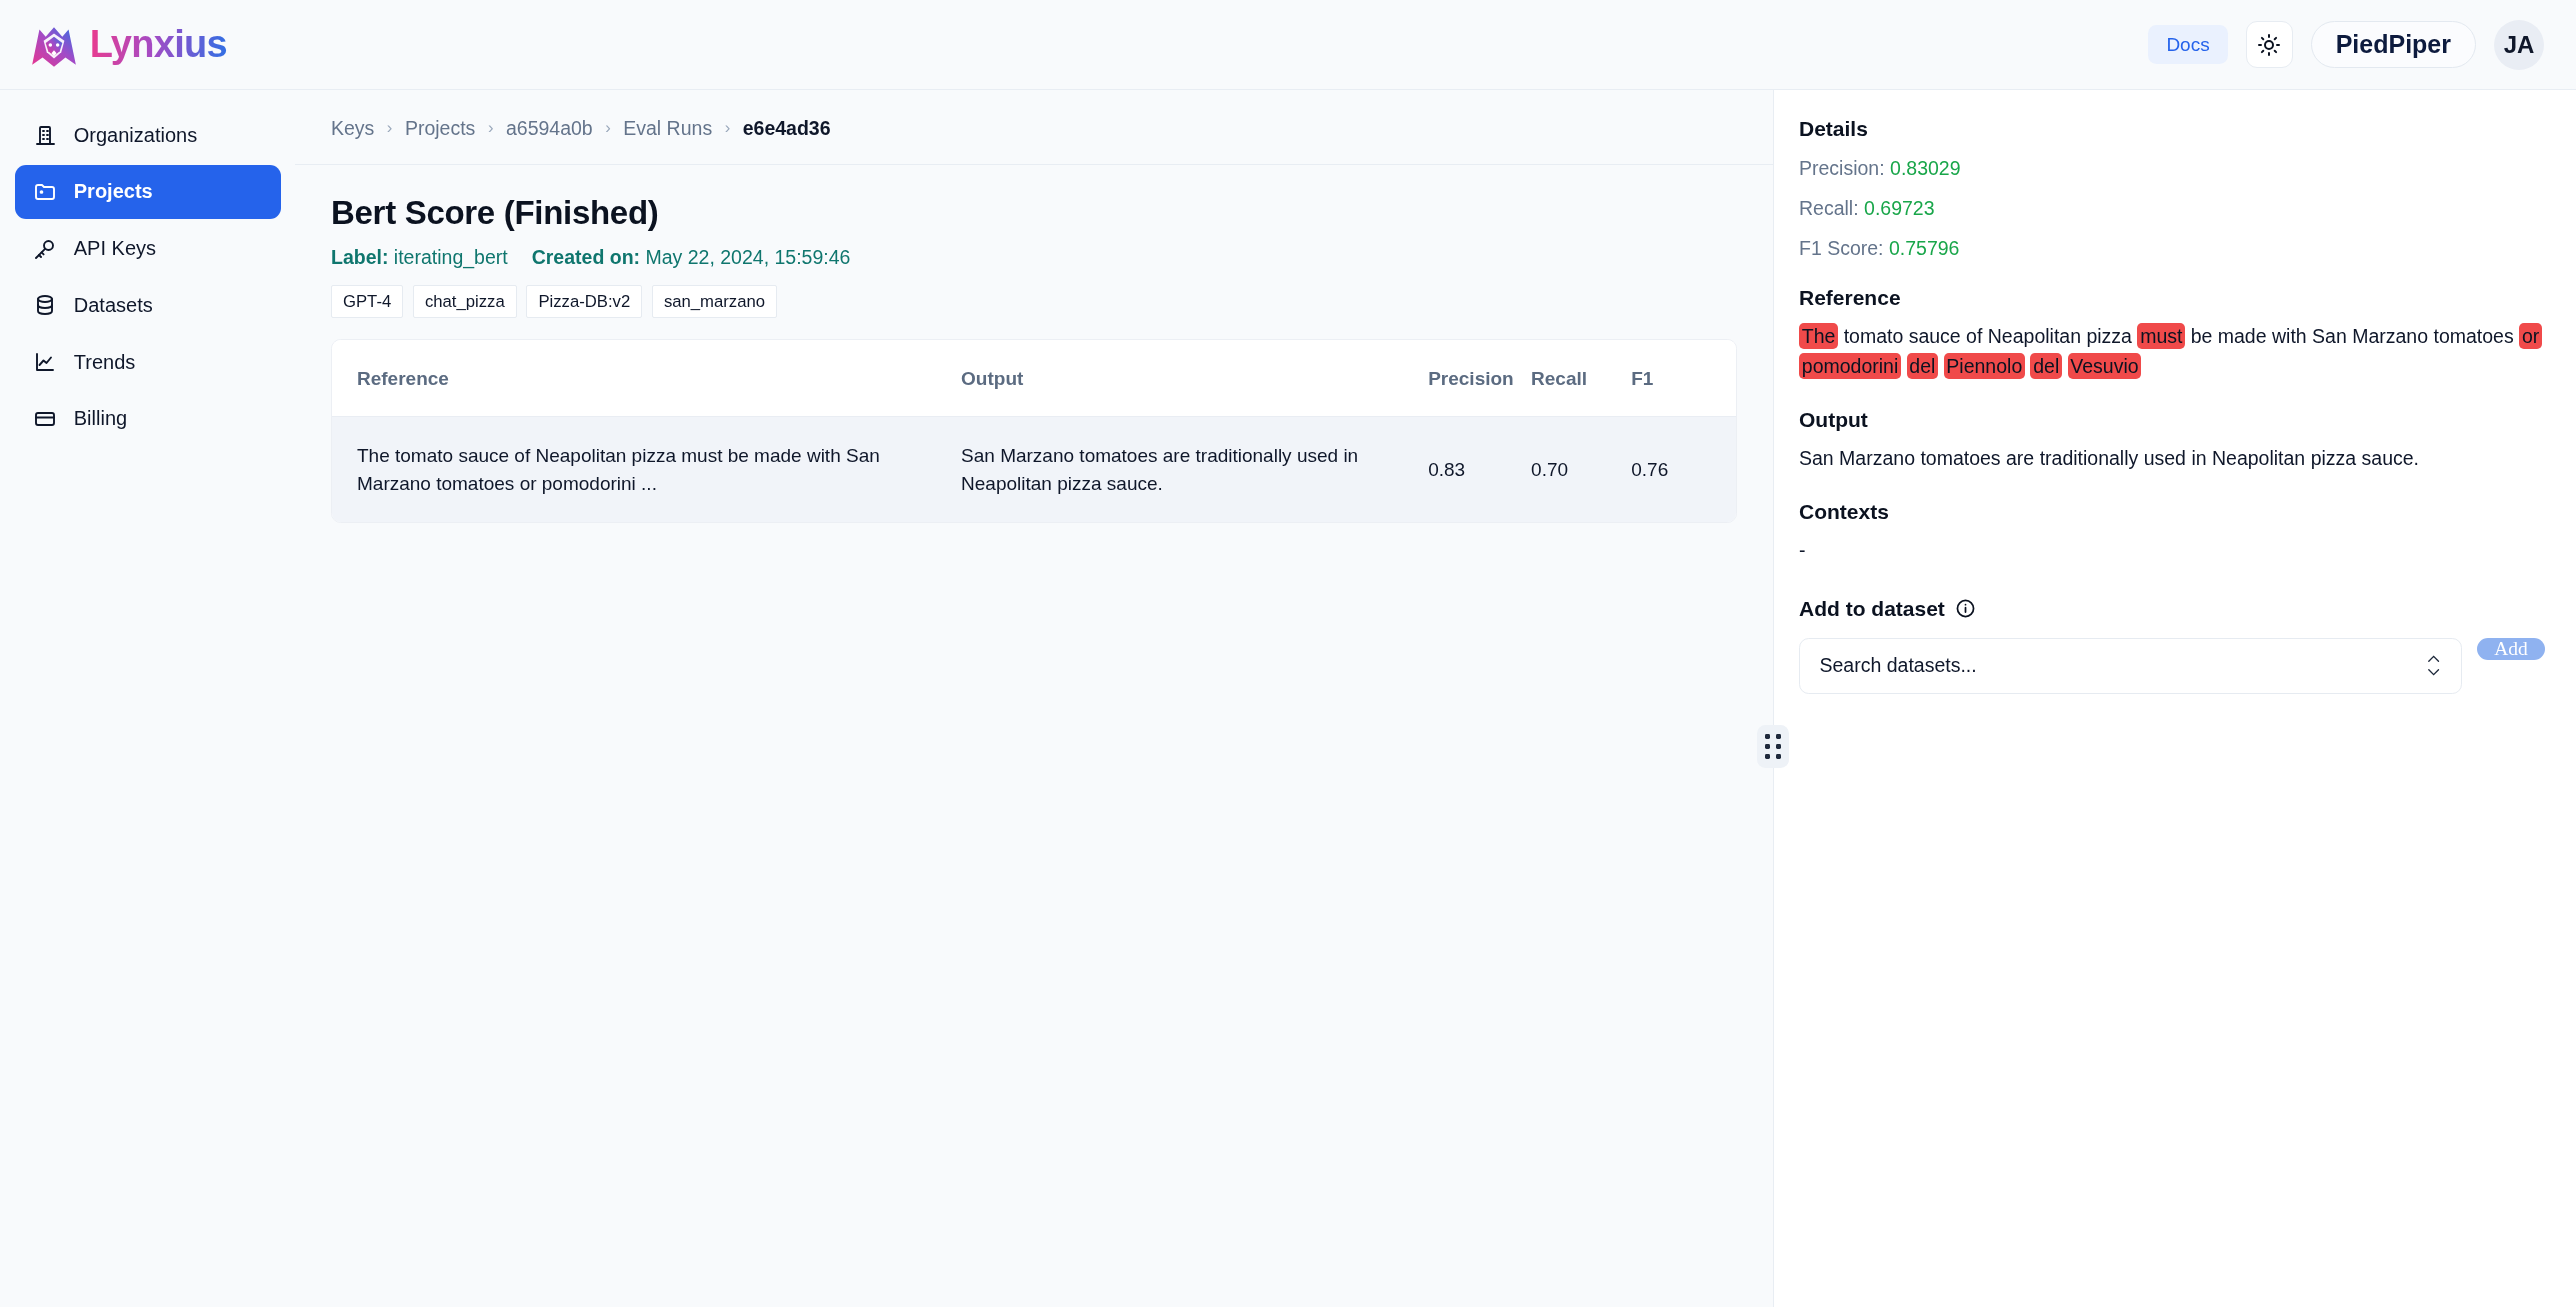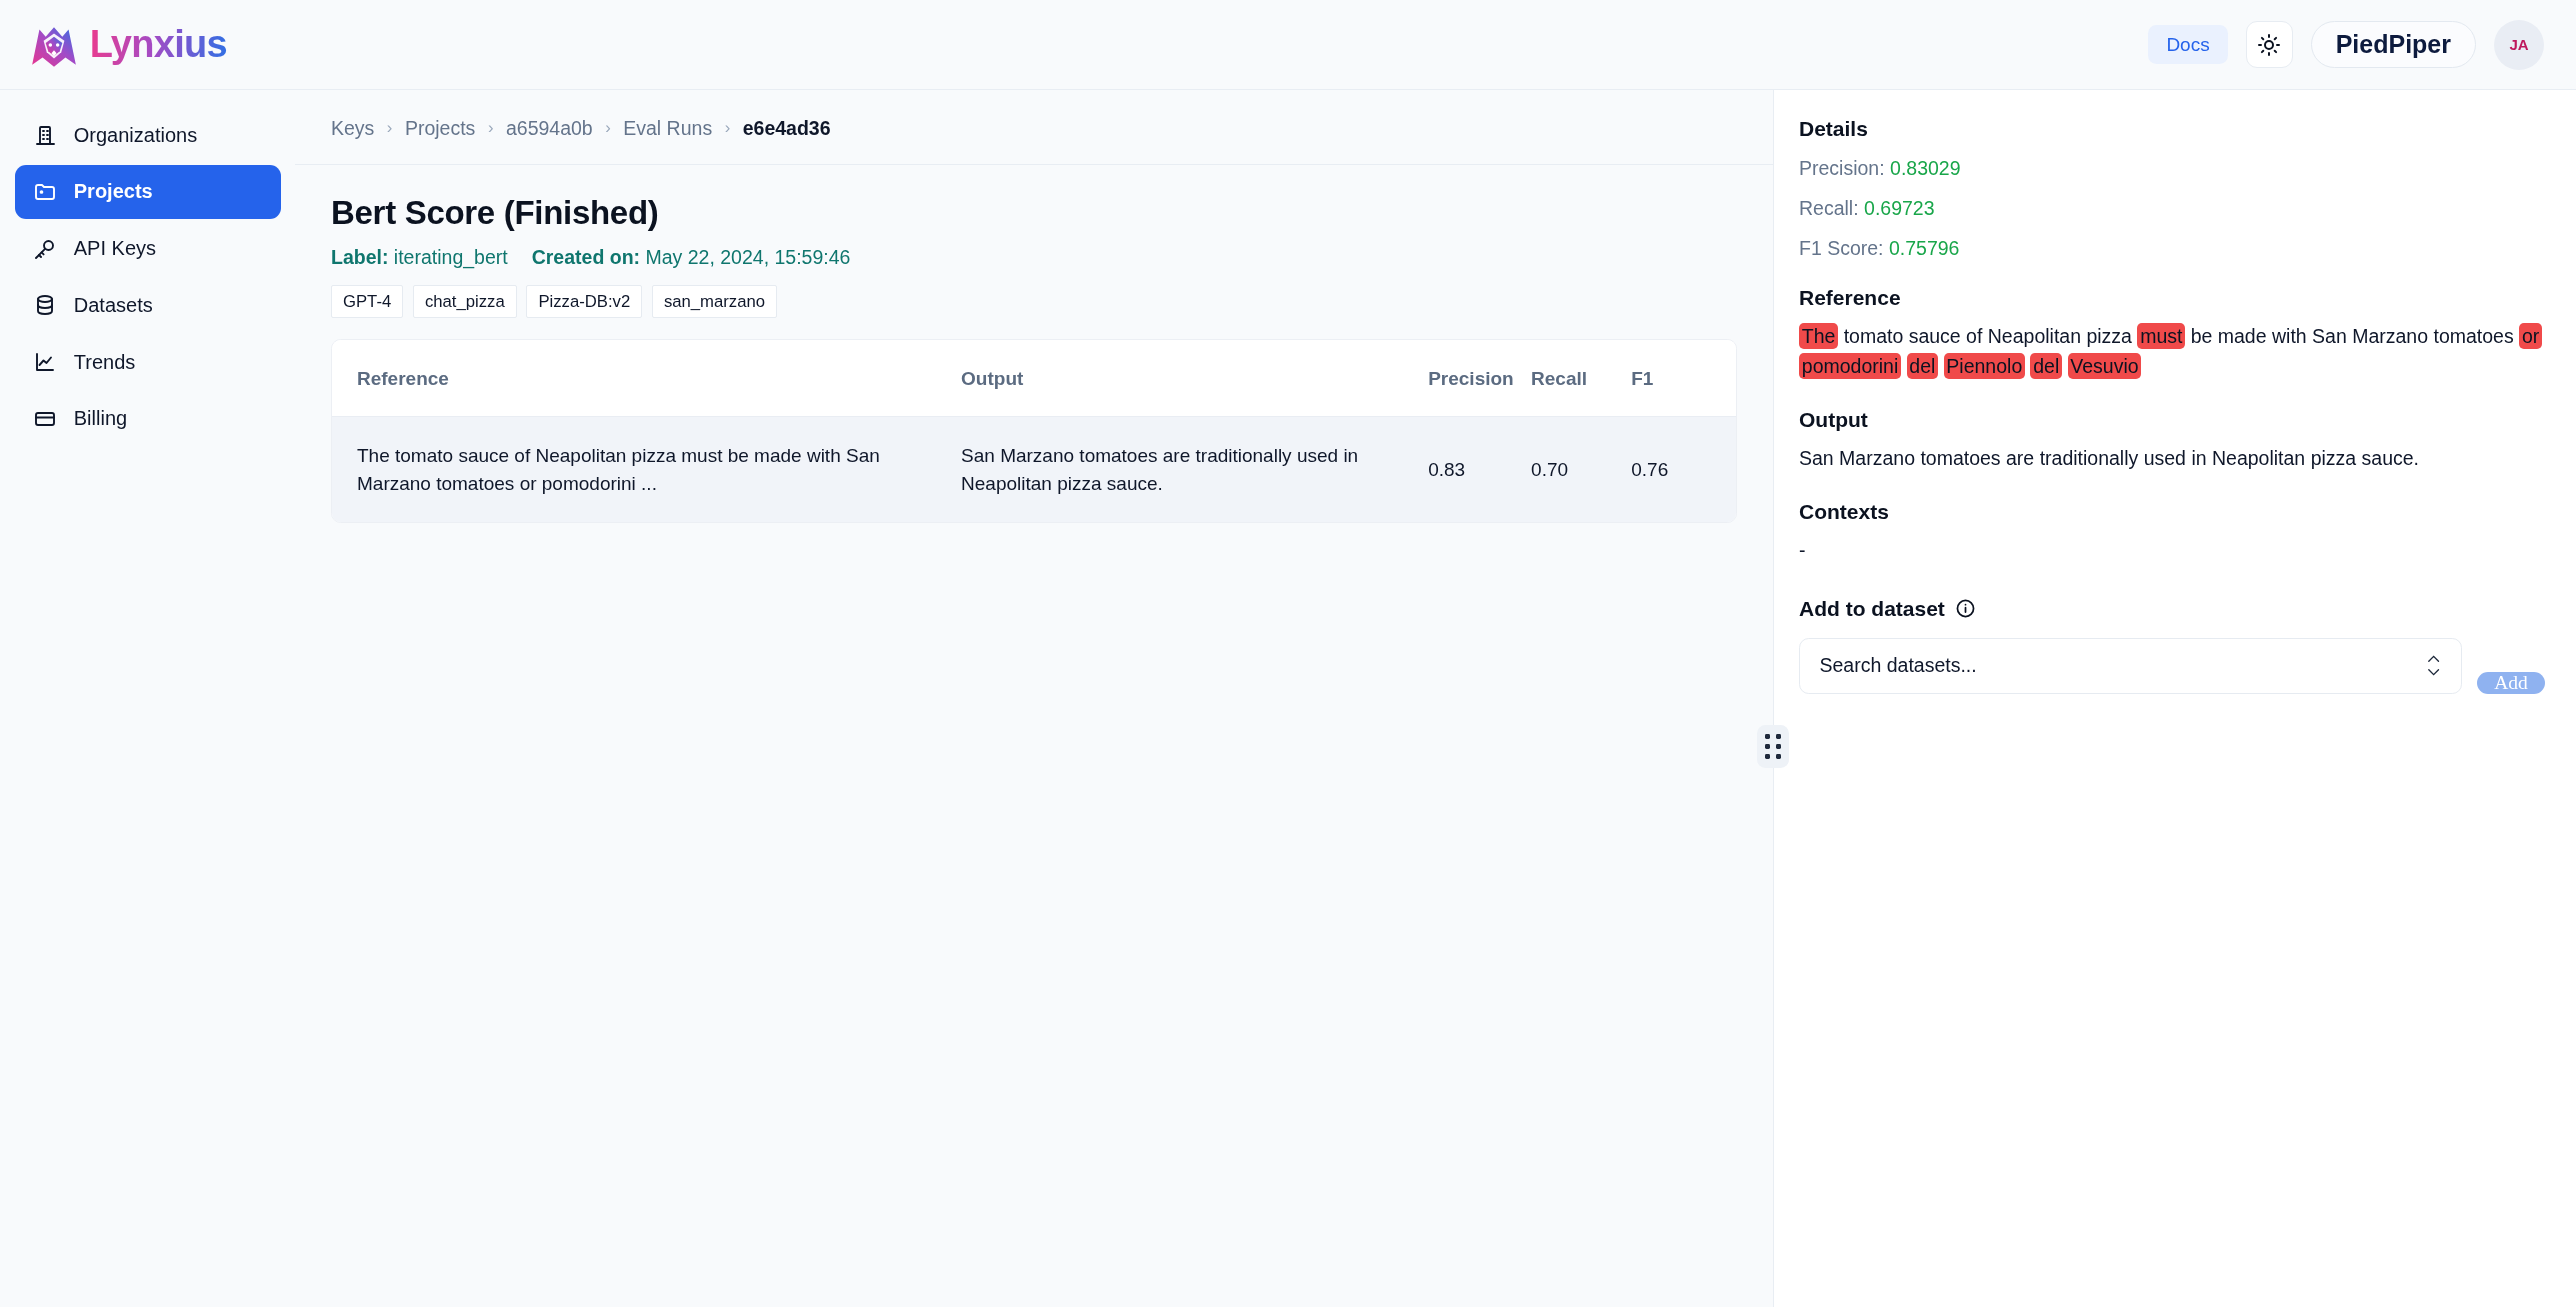--- a/index.html
+++ b/index.html
@@ -41,21 +41,21 @@
     display: flex; align-items: center; justify-content: center;
   }
   .org-pill {
     border: 1.4px solid #e3e9f0; border-radius: 696px; background: #fbfcfe;
     font-size: 25px; font-weight: bold; color: #0d1b3e;
     padding: 9.7px 24px; line-height: 1;
   }
   .avatar {
     width: 50px; height: 50px; border-radius: 50%; background: #e9edf4;
     display: flex; align-items: center; justify-content: center;
-    font-size: 15px; font-weight: 600; color: #be185d;
+    font-size: 24px; font-weight: 600; color: #0f172a;
   }
 
   
   .shell { display: flex; height: calc(1308px - 90px); }
 
   
   .sidebar { width: 295px; flex: 0 0 295px; padding: 18px 14px 0 15.3px; background: #f8fafc; }
   .nav-item {
     display: flex; align-items: center; gap: 15.3px;
     height: 54px; padding: 0 16.7px; border-radius: 11px;
@@ -129,21 +129,21 @@
   .kv { margin-top: 16.7px; font-size: 19.5px; color: #64748b; }
   .kv .val { color: #19a64a; }
   .sec-head { font-size: 21px; font-weight: bold; color: #0b1220; margin-top: 26.5px; }
   .sec-body { margin-top: 11px; font-size: 19.5px; color: #0f172a; line-height: 1.55; }
   .hl { background: #f04a4a; border-radius: 4.9px; padding: 2.1px 2.8px; color: #0b1220; }
   .add-head {
     margin-top: 32px; font-size: 21px; font-weight: bold; color: #0b1220;
     display: flex; align-items: center; gap: 9.7px;
   }
   .info-ic { width: 21px; height: 21px; display: inline-flex; }
-  .add-row { margin-top: 16.7px; display: flex; align-items: flex-end; gap: 15.3px; }
+  .add-row { margin-top: 16.7px; display: flex; align-items: flex-start; gap: 15.3px; }
   .select-box {
     flex: 1 1 auto; height: 56px; background: #ffffff;
     border: 1.4px solid #e6ebf1; border-radius: 9.7px;
     display: flex; align-items: center; justify-content: space-between;
     padding: 0 19.5px; font-size: 19.5px; color: #0f172a;
   }
   .chev { display: flex; flex-direction: column; gap: 3.5px; color: #1e293b; }
   .add-btn {
     width: 68px; border: none; border-radius: 17px; background: #8fb2f0;
     color: #ffffff; font-size: 19.5px; font-family: Liberation Serif, serif; cursor: default;

